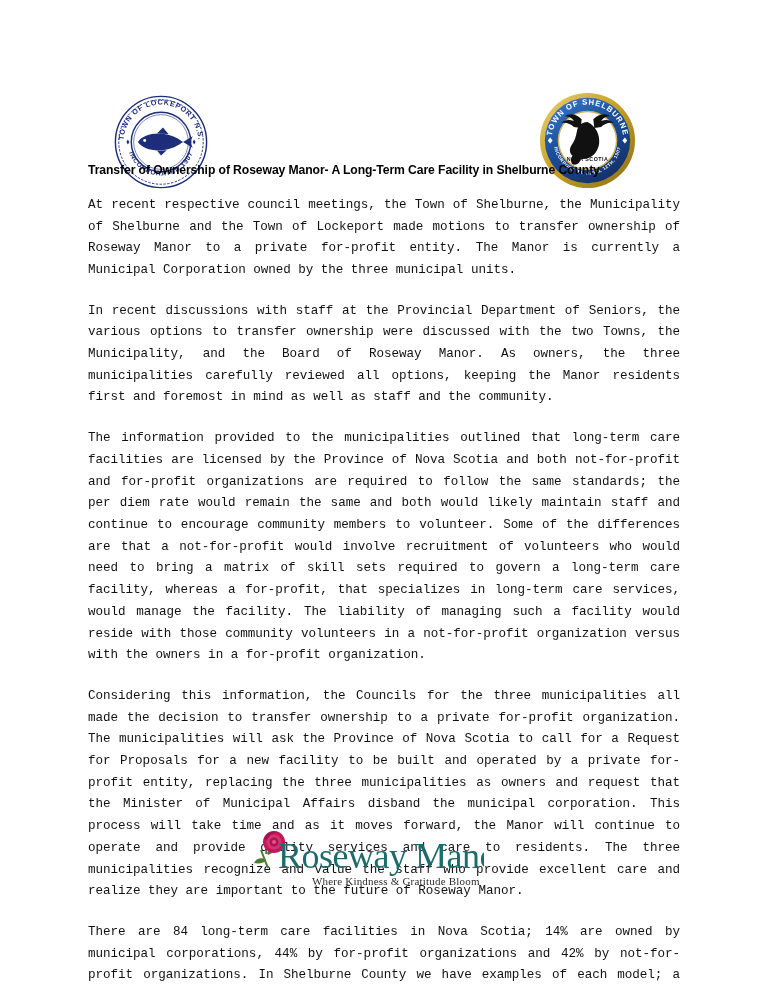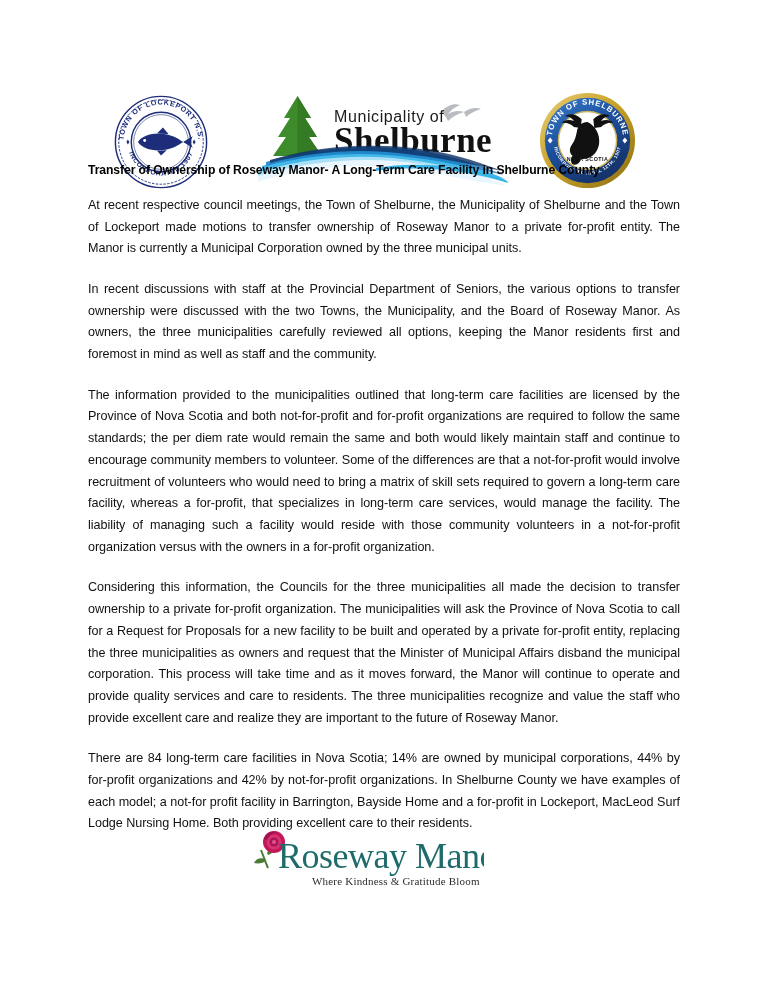--- a/index.html
+++ b/index.html
@@ -72,21 +72,21 @@
   .doc-title {
     font-family: "Liberation Sans", sans-serif;
     font-size: 12.2px;
     font-weight: bold;
     line-height: 1.3;
     letter-spacing: -0.1px;
     margin: 0 0 16px 0;
     color: #000;
   }
   p.para {
-    font-family: Liberation Sans, sans-serif;
+    font-family: Liberation Mono, monospace;
     font-size: 12.6px;
     line-height: 21.7px;
     text-align: justify;
     text-justify: inter-word;
     margin: 0 0 19px 0;
     color: #111;
     letter-spacing: -0.05px;
     hyphens: none;
   }
   p.para:last-child { margin-bottom: 8px; }
@@ -133,47 +133,20 @@
         <g fill="#1d2d7a">
           <path d="M 52,100 C 62,84 92,78 118,86 C 132,90 140,96 146,100 C 140,104 132,110 118,114 C 92,122 62,116 52,100 Z"></path>
           <path d="M 146,100 L 166,88 L 161,100 L 166,112 Z"></path>
           <path d="M 92,82 L 104,70 L 116,84 Z"></path>
           <path d="M 92,118 L 100,128 L 112,117 Z"></path>
           <circle cx="66" cy="97" r="3" fill="#ffffff"></circle>
         </g>
       </svg>
     </div>
 
-    <div class="muni-shelburne">
-      <svg width="250" height="100" viewBox="0 0 250 100" xmlns="http://www.w3.org/2000/svg">
-
-        <g>
-          <rect x="37" y="62" width="5" height="12" fill="#6b4a22"></rect>
-          <path d="M39.5,6 L53,28 L47,28 L59,47 L51,47 L64,66 L15,66 L28,47 L20,47 L32,28 L26,28 Z" fill="#3e8b2c"></path>
-          <path d="M39.5,6 L53,28 L47,28 L59,47 L51,47 L64,66 L39.5,66 Z" fill="#357a25"></path>
-        </g>
-
-        <g fill="#b8bcc0">
-          <path d="M183,22 C189,15 196,13 202,15 C197,17 193,20 190,24 C195,21 201,20 206,22 C199,24 194,27 190,31 C188,27 186,24 183,22 Z"></path>
-          <path d="M206,22 C212,18 218,17 223,19 C216,21 211,24 208,27 Z"></path>
-        </g>
-
-        <text x="76" y="32" font-family="Liberation Sans, sans-serif" font-size="16" fill="#1a1a1a" letter-spacing="0.6">Municipality of</text>
-        <text x="76" y="62" font-family="Liberation Serif, serif" font-size="35" font-weight="bold" fill="#111111" letter-spacing="0.5">Shelburne</text>
-
-        <g>
-          <path d="M0,86 C55,62 120,60 170,70 C205,77 228,88 250,96 C215,92 190,85 160,80 C110,72 50,76 0,92 Z" fill="#eaf6fd"></path>
-          <path d="M0,80 C60,58 125,57 175,67 C210,74 232,85 250,92 C218,86 193,79 162,74 C112,66 52,70 0,86 Z" fill="#9fdcf5" opacity="0.85"></path>
-          <path d="M4,76 C62,56 124,55 174,65 C208,72 230,82 248,89 C216,82 192,76 160,71 C110,63 54,66 4,81 Z" fill="#35b4e8" opacity="0.9"></path>
-          <path d="M8,72 C66,54 126,54 176,63 C206,69 228,78 246,85 C214,78 190,72 158,68 C108,61 58,63 8,76 Z" fill="#1b7ec4" opacity="0.85"></path>
-          <path d="M12,70 C70,53 128,53 176,61 C204,66 226,74 244,81 C212,74 188,69 156,65 C106,58 62,60 12,73 Z" fill="#0e2f63" opacity="0.8"></path>
-          <path d="M118,78 C150,72 190,74 230,84 C246,88 250,91 250,93 C226,85 198,80 170,79 C148,78 132,79 118,81 Z" fill="#35b4e8"></path>
-        </g>
-      </svg>
-    </div>
 
     <div class="seal-town-shelburne">
       <svg width="97" height="97" viewBox="0 0 200 200" xmlns="http://www.w3.org/2000/svg">
         <defs>
           <path id="shbTop" d="M 26,100 A 74,74 0 0 1 174,100"></path>
           <path id="shbBot" d="M 30,100 A 70,70 0 0 0 170,100"></path>
           <linearGradient id="goldRing" x1="0" y1="0" x2="1" y2="1">
             <stop offset="0%" stop-color="#e8cf7a"></stop>
             <stop offset="45%" stop-color="#c9a227"></stop>
             <stop offset="100%" stop-color="#8c6e14"></stop>

